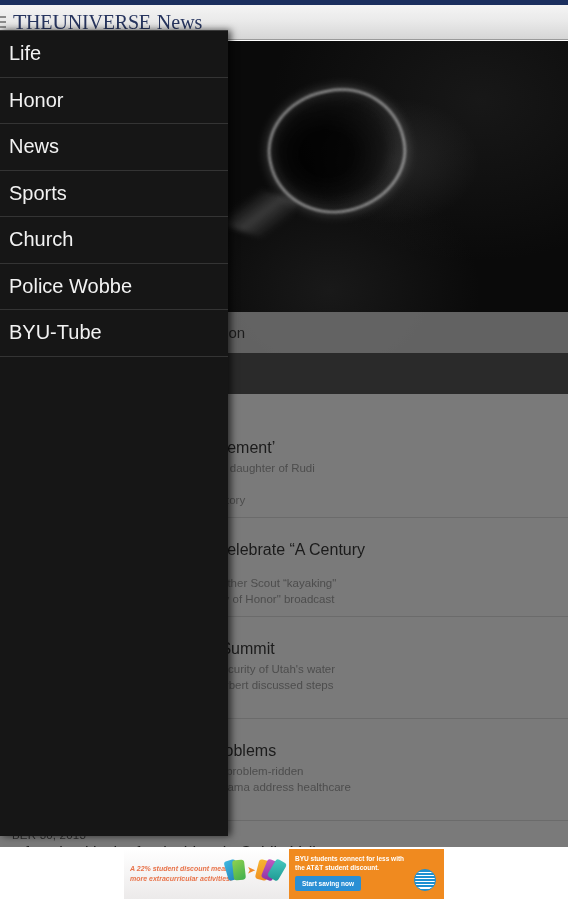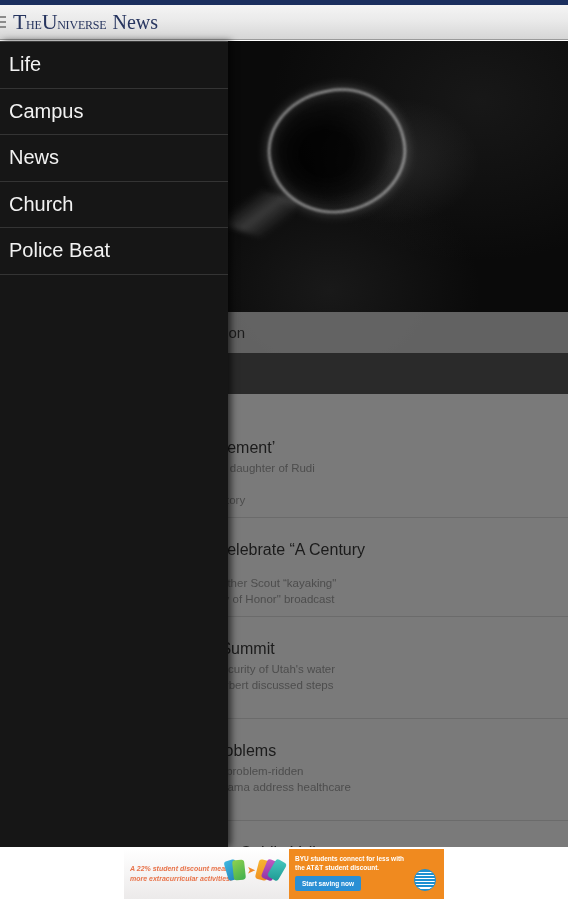--- a/index.html
+++ b/index.html
@@ -53,21 +53,21 @@
   .brand {
     margin-left: 7px;
     font-family: "Liberation Serif", serif;
     color: #27355f;
     white-space: nowrap;
     line-height: 1;
     display: flex;
     align-items: baseline;
   }
   .brand .big  { font-size: 22px; letter-spacing: -0.4px; }
-  .brand .sml  { font-size: 12px; letter-spacing: -0.2px; }
+  .brand .sml  { font-size: 20px; letter-spacing: -0.2px; }
   .brand .news { font-size: 20px; margin-left: 6px; font-weight: 400; }
 
   
   .content {
     position: absolute;
     top: 41px; left: 0;
     width: 568px;
     height: 806px;
     background: #2a2a2a;
     overflow: hidden;
@@ -169,21 +169,21 @@
   }
   .a-body {
     color: #4d4d4d;
     font-size: 11.5px;
     line-height: 16px;
   }
 
   
   .drawer {
     position: absolute;
-    top: 41px; left: 0;
+    top: 30px; left: 0;
     width: 228px;
     height: 806px;
     background: #161616;
     box-shadow: 3px 0 7px rgba(0,0,0,0.65);
     z-index: 5;
     border-top: 1px solid #3a3a3a;
     box-sizing: border-box;
   }
   .nav-item {
     height: 46.5px;
@@ -356,30 +356,36 @@
 
     </div>
   </div>
 </div>
 
 <div class="drawer">
   <div class="nav-item">
     <span>Life</span>
   </div>
   <div class="nav-item">
-    <span>Campus</span>
+    <span>Honor</span>
   </div>
   <div class="nav-item">
     <span>News</span>
   </div>
   <div class="nav-item">
+    <span>Sports</span>
+  </div>
+  <div class="nav-item">
     <span>Church</span>
   </div>
   <div class="nav-item">
-    <span>Police Beat</span>
+    <span>Police Wobbe</span>
+  </div>
+  <div class="nav-item">
+    <span>BYU-Tube</span>
   </div>
 </div>
 
 <div class="ad-zone">
   <div class="ad">
     <div class="ad-left">
       <div class="ad-left-text">A 22% student discount means more extracurricular activities.</div>
       <div class="ad-phones">
         <div class="ph b"></div>
         <div class="ph g"></div>

